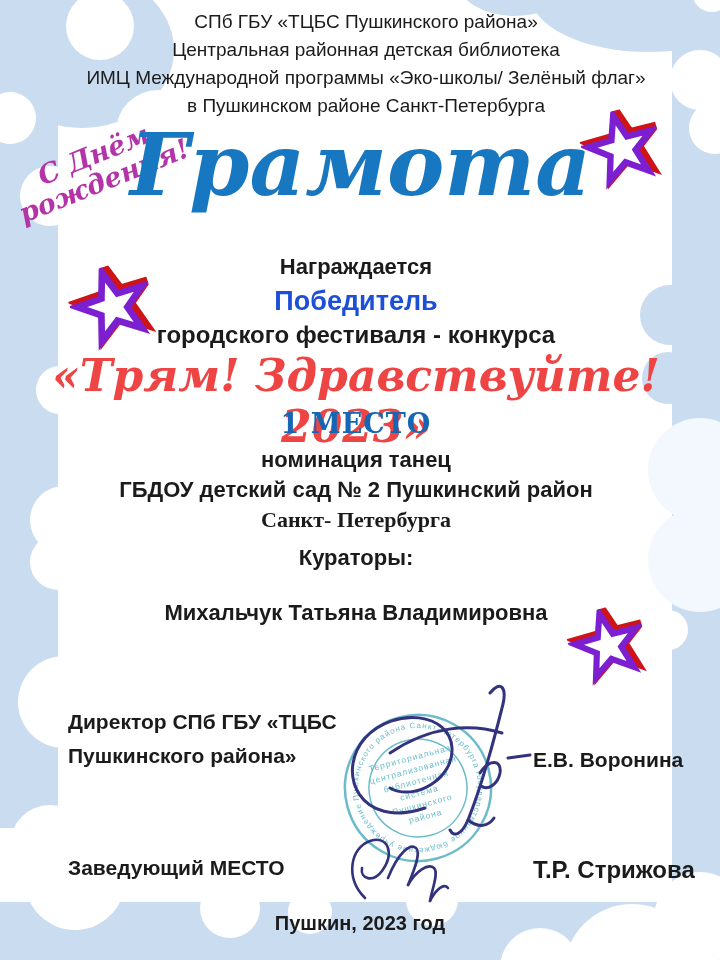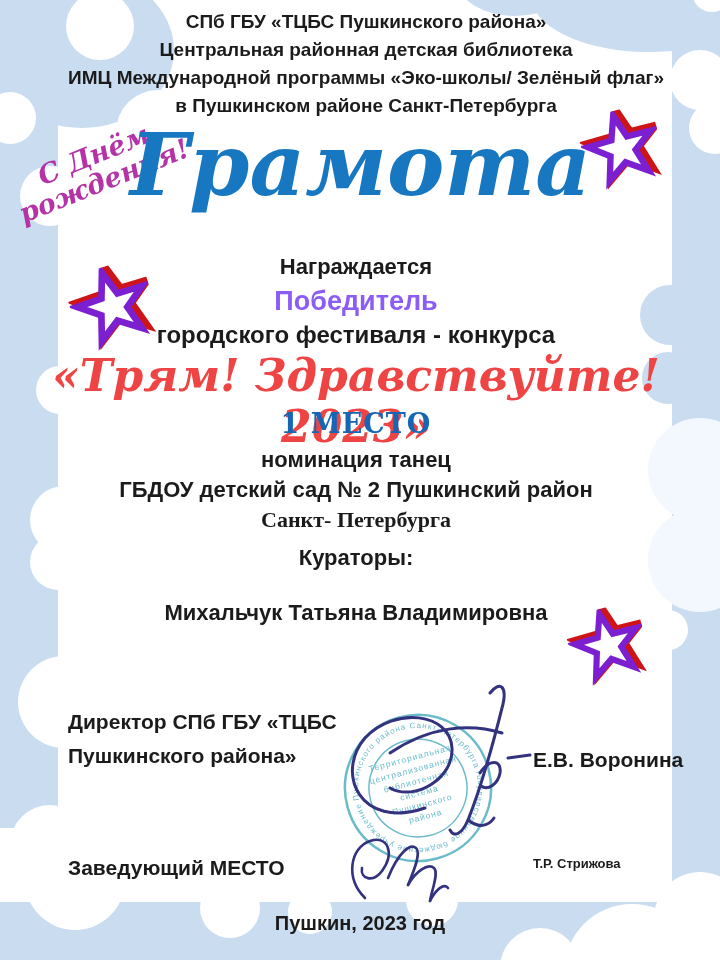--- a/index.html
+++ b/index.html
@@ -4,49 +4,49 @@
 <style>
   html,body{margin:0;padding:0;background:#888;}
   .page{
     position:relative;width:720px;height:960px;background:#ffffff;
     overflow:hidden;font-family:"Liberation Sans",sans-serif;color:#1b1b1b;
     margin:0 auto;
   }
   .bg{position:absolute;inset:0;z-index:0;}
   .center-line{position:absolute;left:40px;right:48px;text-align:center;font-weight:bold;z-index:3;}
   .header{position:absolute;top:8px;left:62px;right:50px;text-align:center;
-    font-weight:bold;font-size:19px;line-height:28px;z-index:3;}
+    font-weight:normal;font-size:19px;line-height:28px;z-index:3;}
   .birthday{
     position:absolute;left:4px;top:140px;width:190px;z-index:3;
     transform:rotate(-22deg);color:#b434a8;text-align:center;
     font-family:"DejaVu Serif",serif;font-style:italic;font-weight:bold;
     font-size:27px;line-height:1.05;
   }
   .cert-title{
     position:absolute;top:122px;left:0;right:30px;text-align:center;z-index:3;
     font-family:"DejaVu Serif",serif;font-style:italic;font-weight:bold;
     font-size:86px;color:#1877c1;line-height:1.0;padding-left:31px;
   }
   .awarded{top:254px;font-size:22px;}
-  .winner{top:286px;font-size:27px;color:#8b5cf6;}
+  .winner{top:286px;font-size:27px;color:#1d4ed8;}
   .festline{top:321px;font-size:24px;}
   .festtitle{top:350px;font-size:44px;color:#ef4444;
     font-family:"DejaVu Serif",serif;font-style:italic;}
   .place{top:408px;font-size:27px;color:#1566b4;font-family:"DejaVu Serif",serif;letter-spacing:1px;}
   .nomination{top:447px;font-size:22px;}
   .inst1{top:477px;font-size:22px;}
   .inst2{top:507px;font-size:22px;font-family:Liberation Serif, serif;}
   .curlabel{top:537px;font-size:22px;margin-top:8px;}
   .cur0{top:568px;font-size:22px;}
   .cur1{top:600px;font-size:22px;text-align:center;}
   .dir1{position:absolute;left:68px;top:710px;font-size:21px;font-weight:bold;z-index:3;}
   .dir2{position:absolute;left:68px;top:744px;font-size:21px;font-weight:bold;z-index:3;}
   .dirname{position:absolute;left:533px;top:748px;font-size:21px;font-weight:bold;z-index:3;}
   .head1{position:absolute;left:68px;top:856px;font-size:21px;font-weight:bold;z-index:3;}
-  .headname{position:absolute;left:533px;top:856px;font-size:13px;font-weight:bold;z-index:3;}
+  .headname{position:absolute;left:533px;top:856px;font-size:24px;font-weight:bold;z-index:3;}
   .footer{position:absolute;top:912px;left:0;right:0;text-align:center;
     font-size:20px;font-weight:bold;z-index:3;}
   .star{position:absolute;z-index:2;}
   .star svg{display:block;}
   .s1{left:583px;top:110px;transform:rotate(-15deg);}
   .s2{left:72px;top:266px;transform:rotate(-18deg);}
   .s3{left:570px;top:608px;transform:rotate(-15deg);}
   .stamp{position:absolute;left:328px;top:698px;z-index:1;opacity:.92;}
   .sig1{position:absolute;left:330px;top:678px;z-index:2;}
   .sig2{position:absolute;left:340px;top:823px;z-index:2;}

